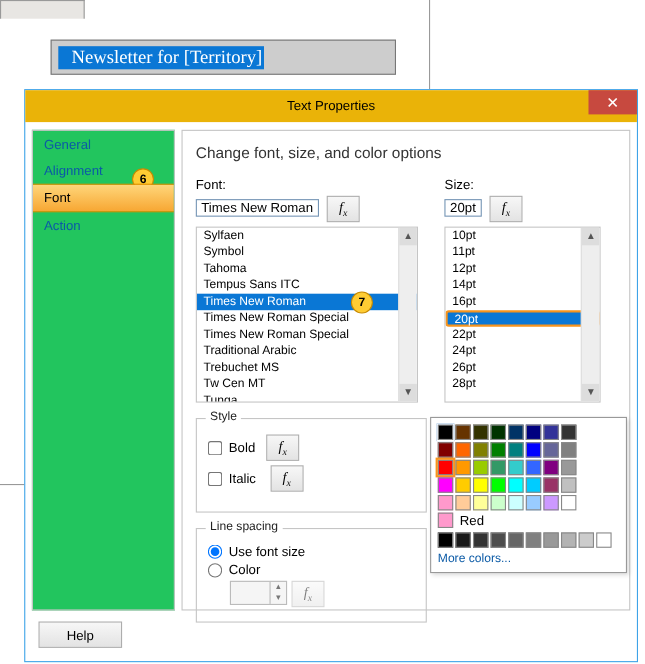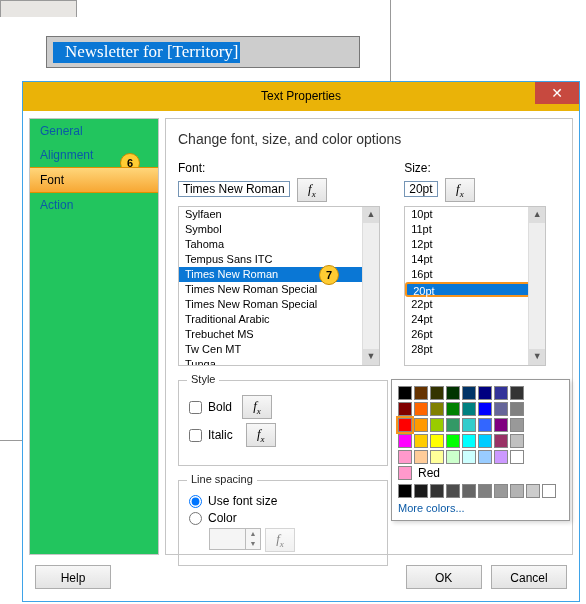--- a/index.html
+++ b/index.html
@@ -262,22 +262,18 @@
               <div class="cell" style="background: rgb(204, 204, 204);"></div>
               <div class="cell" style="background: rgb(255, 255, 255);"></div>
             </div>
         <div class="more">More colors...</div>
       </div>
 
     </div>
 
     <div class="btnbar">
       <div class="left"><span class="btn">Help</span></div>
-      <div class="right">
-        <span class="btn">OK</span>
-        <span class="btn">Cancel</span>
-      </div>
     </div>
 
   </div>
 </div>
 
 </div>
 
 </body></html>

